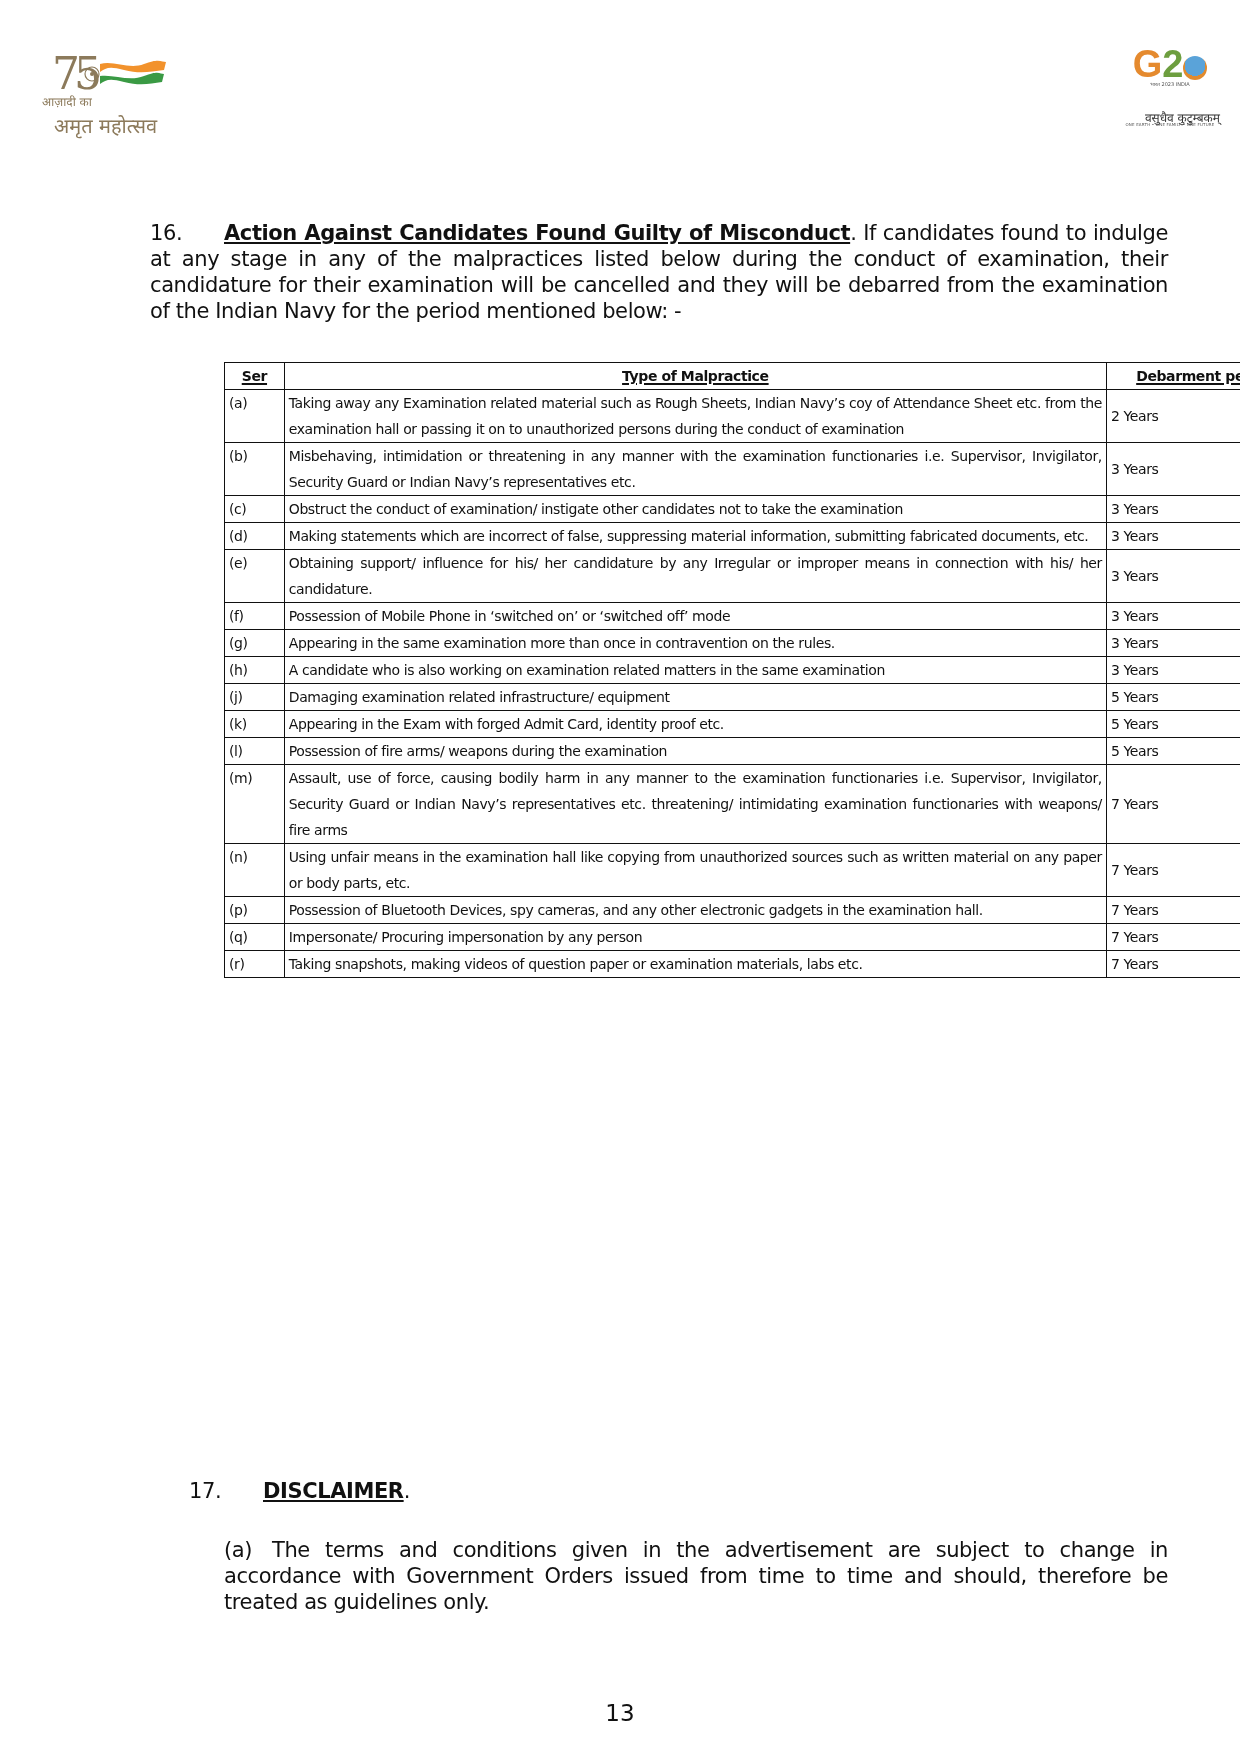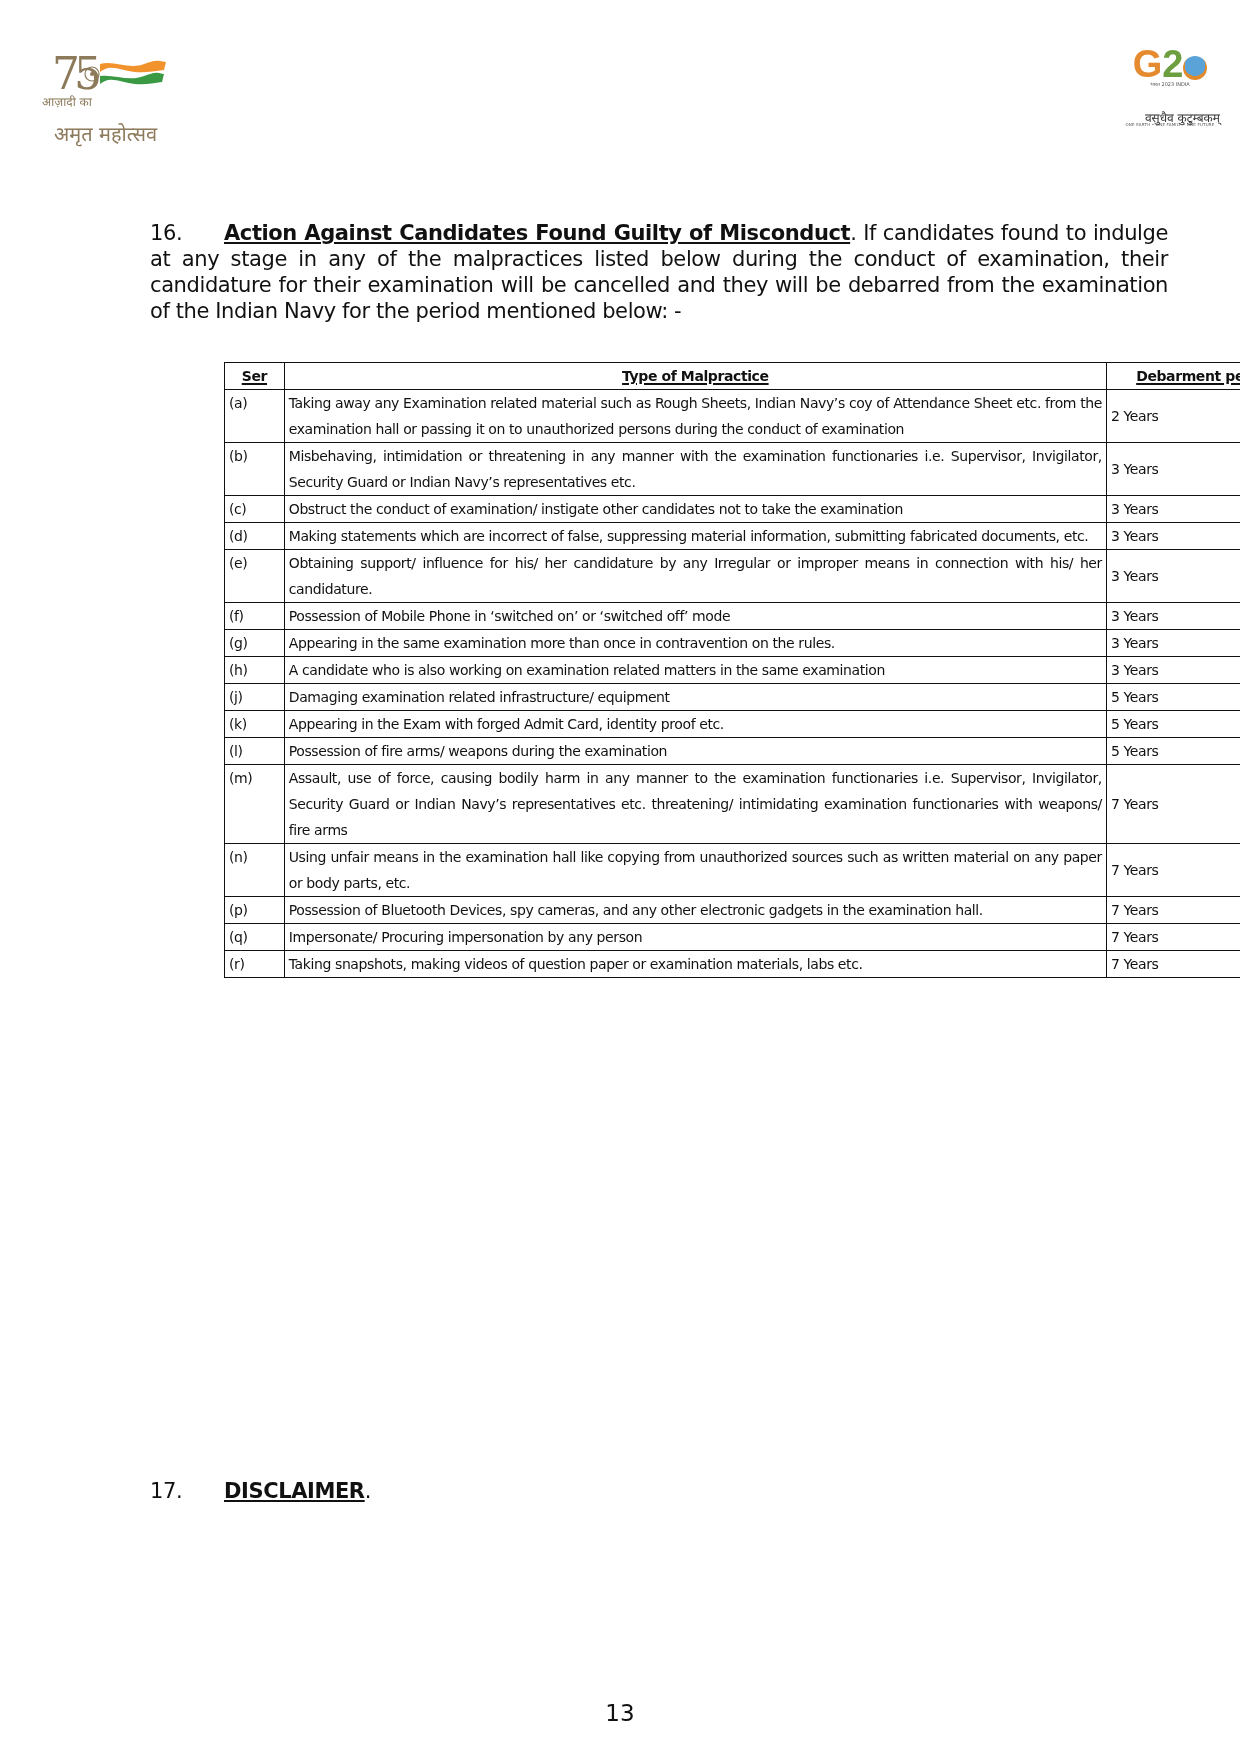--- a/index.html
+++ b/index.html
@@ -8,21 +8,21 @@
     font-family: "DejaVu Sans", "Liberation Sans", sans-serif;
     color: #111; 
   }
   .page { position: absolute; left: 0; top: 0; width: 1240px; height: 1753px; }
 
   
   .logo-azadi { position: absolute; left: 42px; top: 52px; width: 130px; height: 80px; }
   .logo-azadi .seventy { position: absolute; left: 10px; top: 0; font-family: "DejaVu Serif", serif; font-size: 44px; color: #8c7a5b; letter-spacing: -6px; line-height: 44px;}
   .logo-azadi .flag { position: absolute; left: 42px; top: 8px; width: 82px; height: 26px; }
   .logo-azadi .hindi1 { position: absolute; left: 0; top: 40px; font-size: 12px; color: #8c7a5b; line-height: 20px; white-space: nowrap;}
-  .logo-azadi .hindi2 { position: absolute; left: 12px; top: 72px; font-size: 20px; color: #8c7a5b; line-height: 20px; white-space: nowrap;}
+  .logo-azadi .hindi2 { position: absolute; left: 12px; top: 64px; font-size: 20px; color: #8c7a5b; line-height: 20px; white-space: nowrap;}
 
   .logo-g20 { position: absolute; left: 1120px; top: 48px; width: 100px; height: 84px; text-align: center;}
   .logo-g20 .g20 { font-family: "Liberation Sans", sans-serif; font-size: 38px; font-weight: bold; line-height: 32px; }
   .logo-g20 .g { color: #e58a2e; }
   .logo-g20 .two { color: #6d9e3f; }
   .logo-g20 .zero { display: inline-block; width: 24px; height: 24px; border-radius: 50%; background: radial-gradient(circle at 50% 40%, #5aa3d9 0 55%, #e08a2e 56% 100%); vertical-align: -3px; }
   .logo-g20 .sub { font-size: 5px; color: #555; line-height: 8px; }
   .logo-g20 .tag1 { font-size: 12px; color: #333; margin-top: 26px; line-height: 8px; text-align: right;}
   .logo-g20 .tag2 { font-size: 4px; color: #555; line-height: 6px; letter-spacing: 0.2px; white-space: nowrap;}
 
@@ -43,21 +43,21 @@
   }
   table.malpractice th { font-weight: bold; text-align: center; padding-top: 0; }
   table.malpractice th span { text-decoration: underline; text-underline-offset: 2px; text-decoration-thickness: 2px;}
   .col-ser { width: 44px; text-align: left; }
   .col-type { width: 720px; text-align: justify; }
   .col-period { width: 128px; text-align: left; vertical-align: middle !important; }
   td.col-period { vertical-align: middle; }
 
   
   .sec17 { left: 150px; top: 1478px; width: 1018px; }
-  .sec17 .num { display: inline-block; width: 74px; }
+  .sec17 .num { display: inline-block; width: 74px; margin-left: 39px; }
   .sec17a { left: 224px; top: 1537px; width: 944px; }
   .sec17a .num { display: inline-block; width: 48px; }
 
   .page-num { position: absolute; left: 0; width: 1240px; top: 1700px; text-align: center; font-size: 23px; }
 </style>
 </head>
 <body>
 
 <div class="page">
 
@@ -175,15 +175,18 @@
           <td class="col-ser">(r)</td>
           <td class="col-type">Taking snapshots, making videos of question paper or examination materials, labs etc.</td>
           <td class="col-period">7 Years</td>
         </tr>
     </tbody>
   </table>
 
   <div class="p sec17">
     <span class="num">17.</span><span class="u-bold">DISCLAIMER</span><span>.</span>
   </div>
+  <div class="p sec17a">
+    <span class="num">(a)</span><span>The terms and conditions given in the advertisement are subject to change in accordance with Government Orders issued from time to time and should, therefore be treated as guidelines only.</span>
+  </div>
 
   <div class="page-num">13</div>
 </div>
 
 </body></html>

